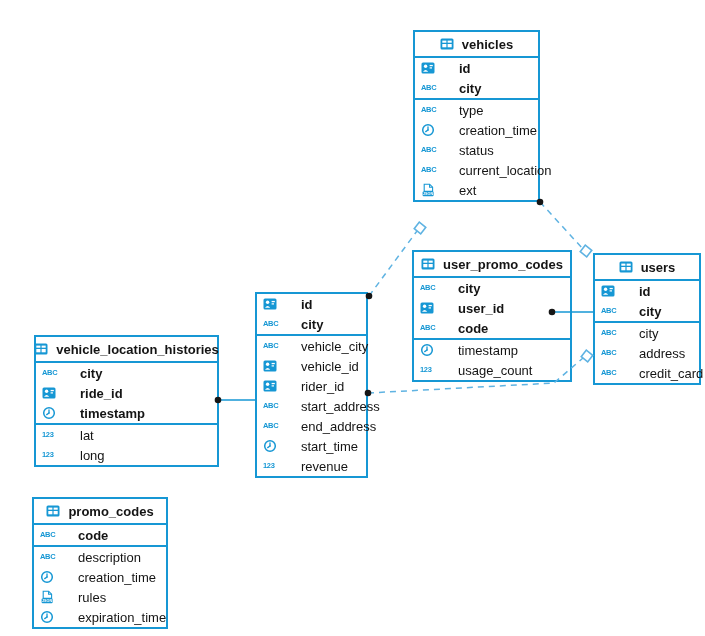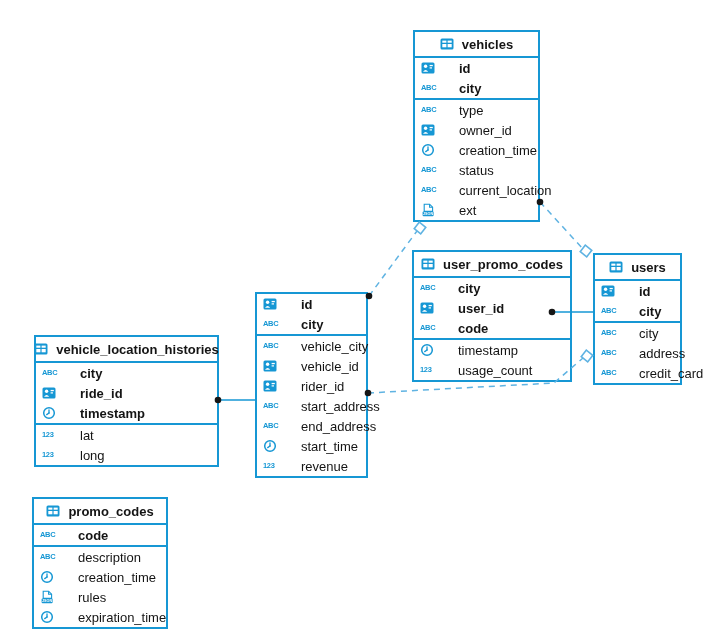--- a/index.html
+++ b/index.html
@@ -60,32 +60,20 @@
         <div class="sep"></div>
         <div class="t-row">
           <span class="f-icon">
             <span class="badge">ABC</span>
           </span>
           <span class="f-name">type</span>
         </div>
         <div class="t-row">
           <span class="f-icon">
             <svg width="14" height="14" viewBox="0 0 14 14">
-              <rect x="0.5" y="1.5" width="13" height="11" rx="1.5" fill="#1697d4"></rect>
-              <circle cx="4.6" cy="5.3" r="1.7" fill="#fff"></circle>
-              <path d="M2 10.7 Q4.6 7.4 7.2 10.7 Z" fill="#fff"></path>
-              <rect x="8.6" y="3.9" width="3.2" height="1.3" fill="#fff"></rect>
-              <rect x="8.6" y="6.3" width="2.4" height="1.2" fill="#fff"></rect>
-            </svg>
-          </span>
-          <span class="f-name">owner_id</span>
-        </div>
-        <div class="t-row">
-          <span class="f-icon">
-            <svg width="14" height="14" viewBox="0 0 14 14">
               <circle cx="7" cy="7" r="5.3" fill="#fff" stroke="#1697d4" stroke-width="1.5"></circle>
               <path d="M7 7 L7 3.9 M7 7 L4.7 8.6" stroke="#1697d4" stroke-width="1.3" stroke-linecap="round" fill="none"></path>
               <circle cx="7" cy="7" r="0.8" fill="#1697d4"></circle>
             </svg>
           </span>
           <span class="f-name">creation_time</span>
         </div>
         <div class="t-row">
           <span class="f-icon">
             <span class="badge">ABC</span>
@@ -161,21 +149,21 @@
           <span class="f-name">timestamp</span>
         </div>
         <div class="t-row">
           <span class="f-icon">
             <span class="badge">123</span>
           </span>
           <span class="f-name">usage_count</span>
         </div>
       </div>
     </div>
-    <div class="table-card" style="left: 593px; top: 253px; width: 89px;">
+    <div class="table-card" style="left: 593px; top: 253px; width: 108px;">
       <div class="t-header">
         <span class="f-icon">
           <svg width="14" height="14" viewBox="0 0 14 14">
             <rect x="0.5" y="1.5" width="13" height="11" rx="1.5" fill="#1697d4"></rect>
             <rect x="2.3" y="3.6" width="4.1" height="2.1" fill="#fff"></rect>
             <rect x="7.6" y="3.6" width="4.1" height="2.1" fill="#fff"></rect>
             <rect x="2.3" y="7" width="4.1" height="3.3" fill="#fff"></rect>
             <rect x="7.6" y="7" width="4.1" height="3.3" fill="#fff"></rect>
           </svg>
         </span>

